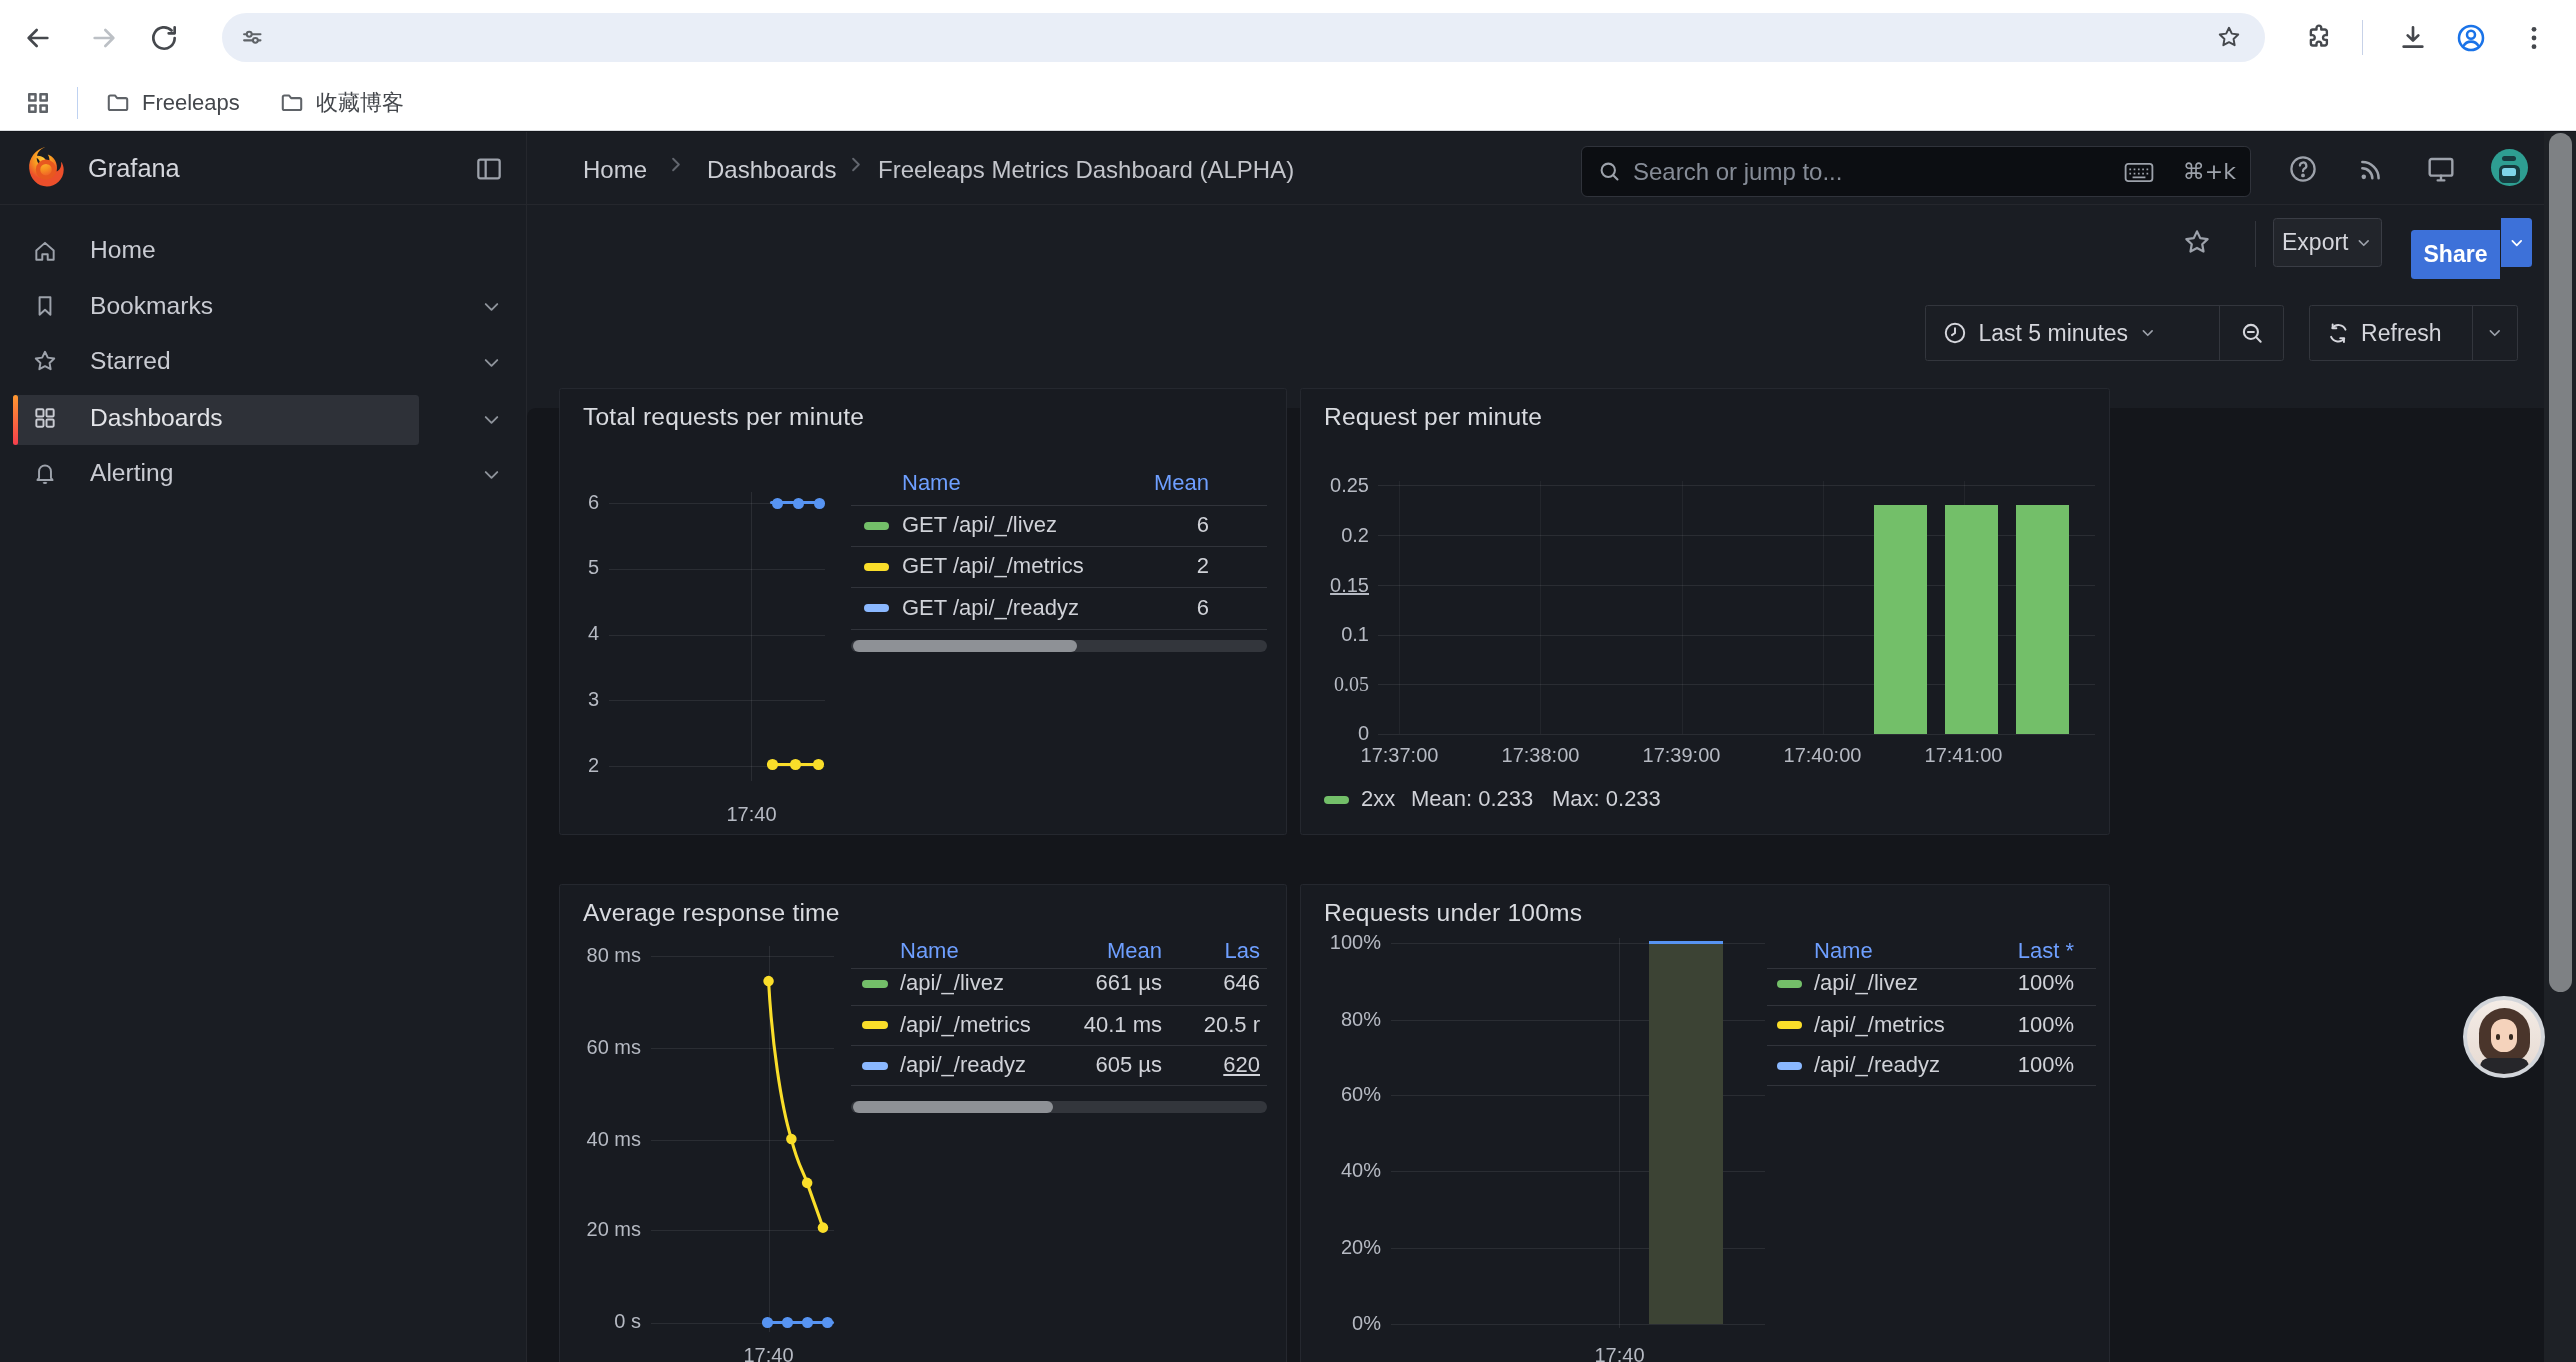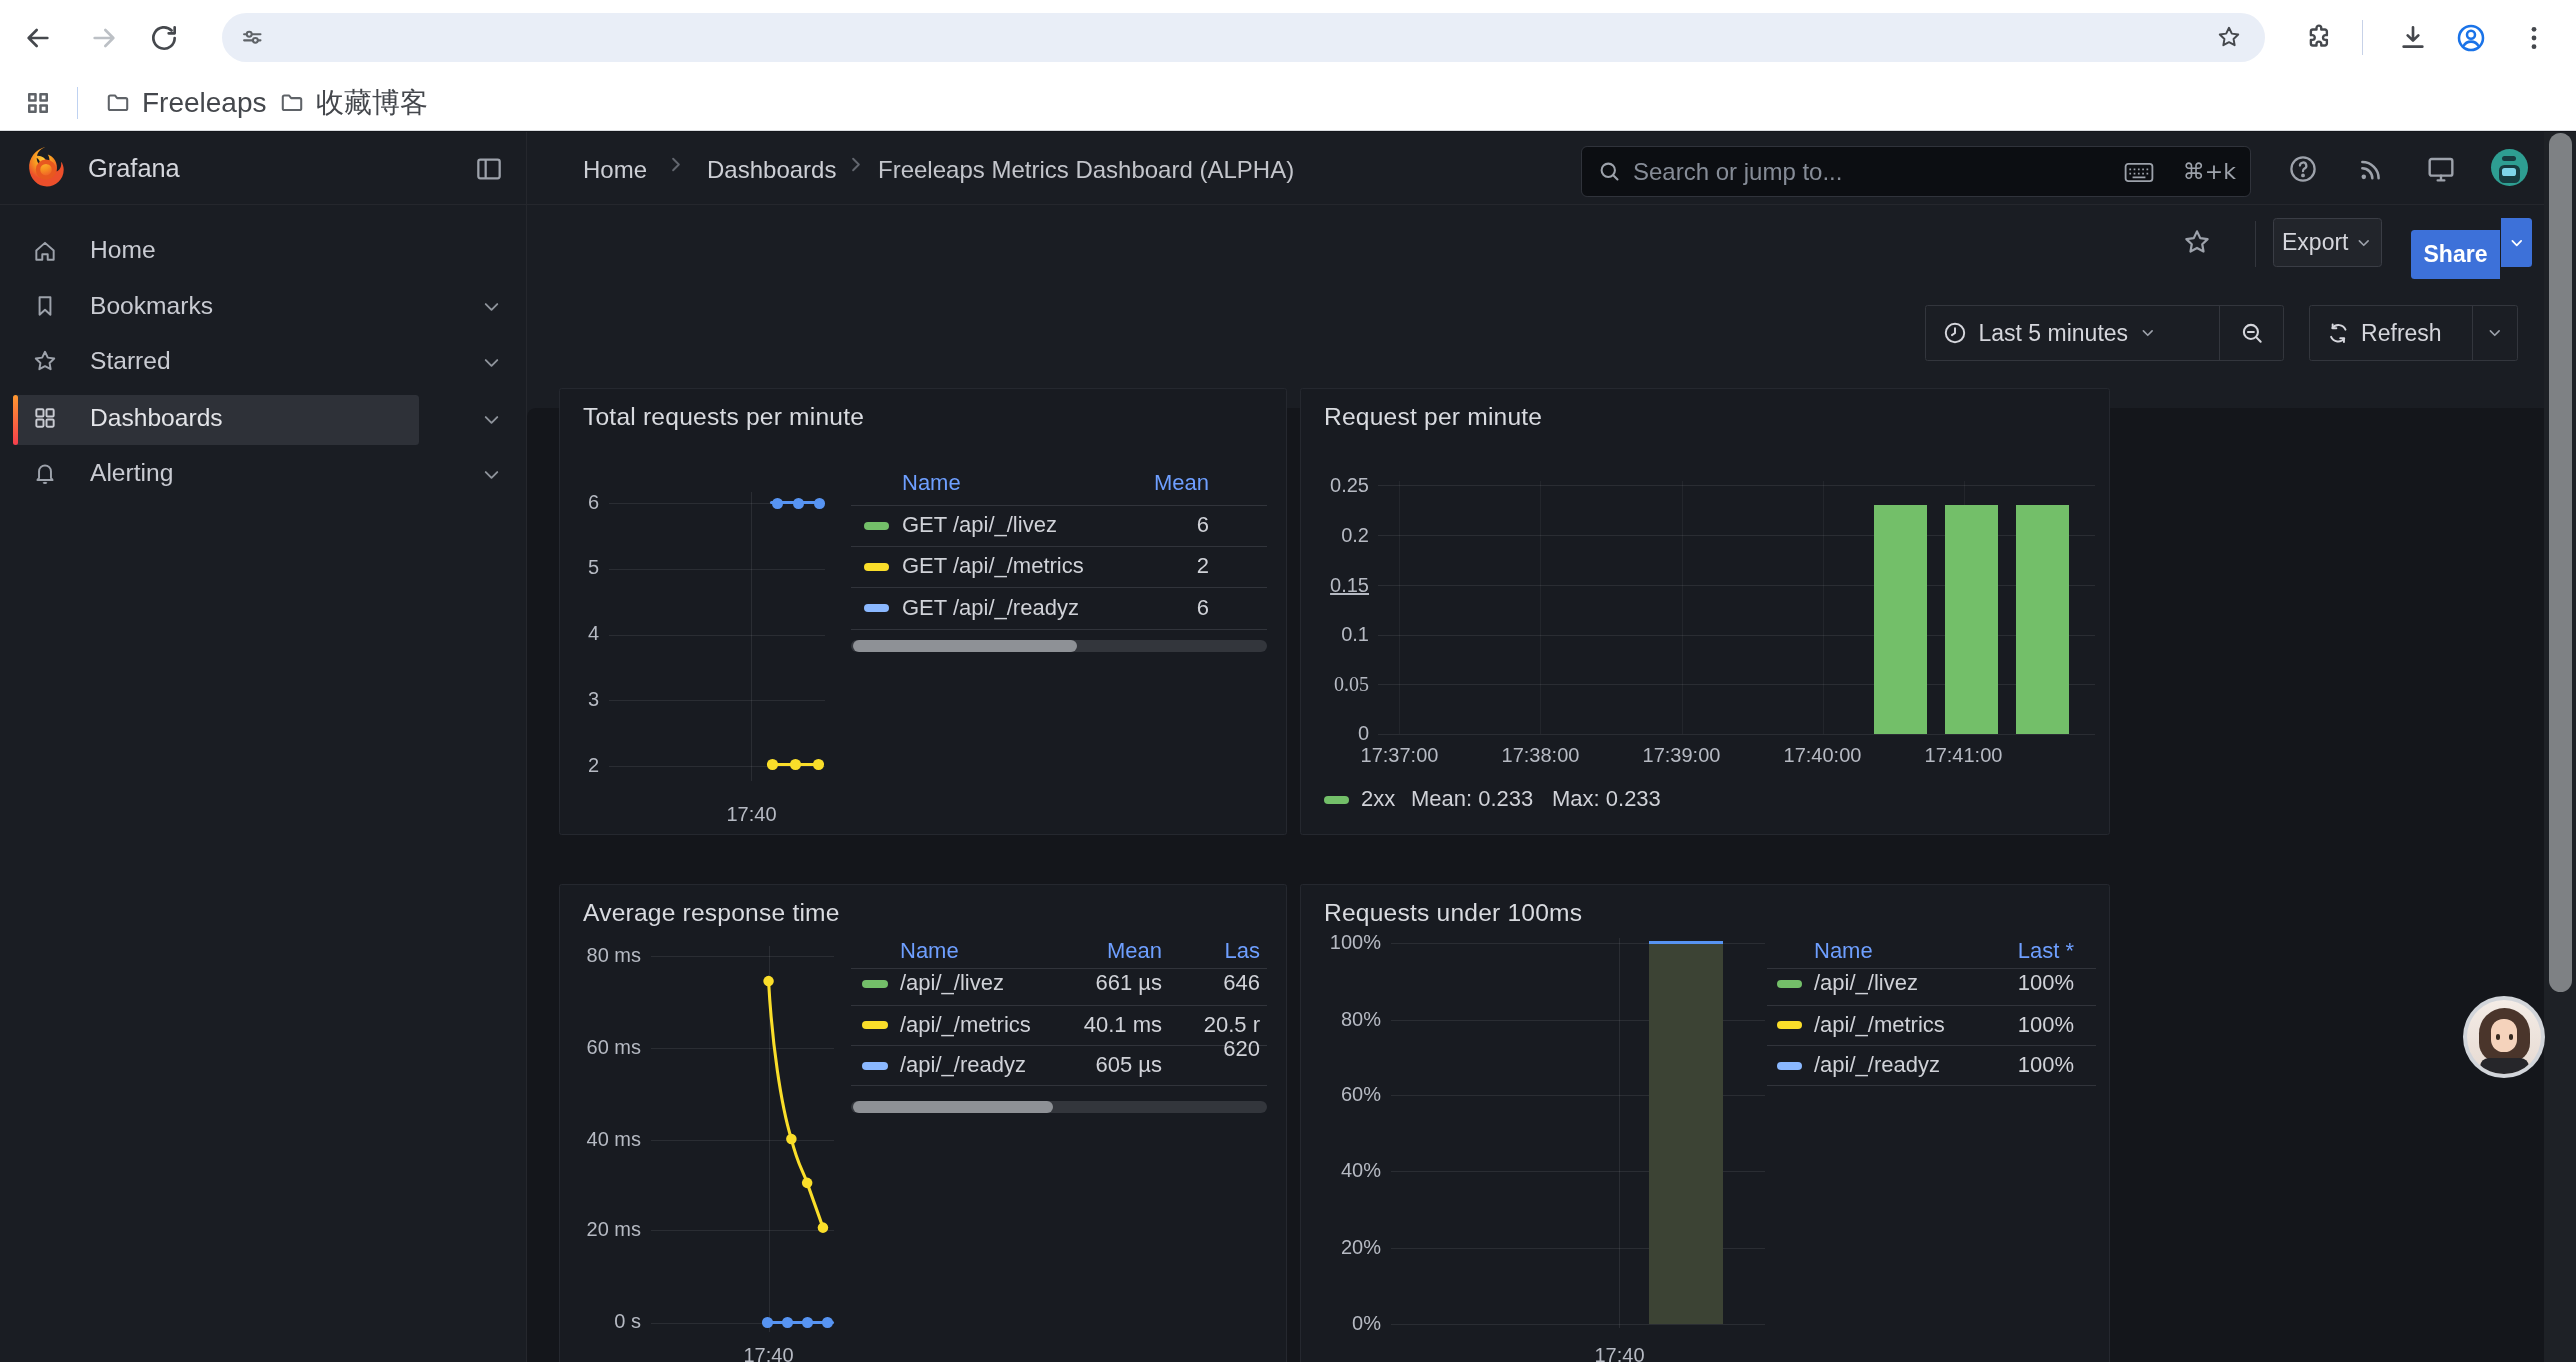--- a/index.html
+++ b/index.html
@@ -12,21 +12,21 @@
   .chrome { position:absolute; left:0; top:0; width:100%; height:75px; background:#FFFFFF; }
   .bookbar { position:absolute; left:0; top:75px; width:100%; height:56px; background:#FFFFFF;
     border-bottom:0.9px solid #DADCE0; }
   .cicon { position:absolute; color:#45484D; }
   .cicon.dis { color:#BCC0C5; }
   .omnibox { position:absolute; left:222px; top:13px; width:2043px; height:49px;
     background:#E9EEF7; border-radius:24.6px; }
   .url-text { position:absolute; left:54px; top:0; height:49px; line-height:49px;
     font-size:25.4px; color:#202124; white-space:nowrap; }
   .vdiv-lite { position:absolute; width:0.9px; background:#D4D7DB; }
-  .bm-label { position:absolute; top:0; height:56px; line-height:56px; font-size:28px; color:#44474C; }
+  .bm-label { position:absolute; top:0; height:56px; line-height:56px; font-size:22px; color:#44474C; }
 
   
   .app { position:absolute; left:0; top:132px; width:100%; height:1231px; background:#1A1D23; }
   .canvas { position:absolute; left:527px; top:276px; right:0; bottom:0;
     background:#14161B; border-top-left-radius:8.8px; }
   .hline { position:absolute; height:0.9px; background:#25272D; }
   .sidebar-border { position:absolute; left:526px; top:132px; width:0.9px; height:1231px; background:#25272D; }
 
   .gf-text { color:#D5D7DD; }
   .nav-item-label { font-size:24.6px; color:#C9CBD2; }
@@ -528,21 +528,21 @@
       <span class="abs lg-text" style="right:7px;top:32px;">646</span>
       <div class="lg-sep" style="top:67px;"></div>
       <span class="pill pill-yellow" style="left:11.4px;top:83px;"></span>
       <span class="abs lg-text" style="left:49px;top:74px;">/api/_/metrics</span>
       <span class="abs lg-text" style="right:105px;top:74px;">40.1 ms</span>
       <span class="abs lg-text" style="right:7px;top:74px;">20.5 r</span>
       <div class="lg-sep" style="top:107px;"></div>
       <span class="pill pill-blue" style="left:11.4px;top:124px;"></span>
       <span class="abs lg-text" style="left:49px;top:114px;">/api/_/readyz</span>
       <span class="abs lg-text" style="right:105px;top:114px;">605 µs</span>
-      <span class="abs lg-text" style="right:7px;top:98px;">620</span>
+      <span class="abs lg-text" style="right:7px;top:114px;text-decoration:underline;">620</span>
       <div class="lg-sep" style="top:147px;"></div>
       <div class="hscroll-track" style="left:0;top:163px;width:416px;">
         <div class="hscroll-thumb" style="left:1.8px;top:0;width:200px;"></div>
       </div>
     </div>
   </div>
 
   <div class="panel" style="left:1300px;top:884px;width:810px;height:491px;">
     <div class="p-title">Requests under 100ms</div>
     <div class="ytick" style="left:0;top:46px;width:80px;">100%</div>

